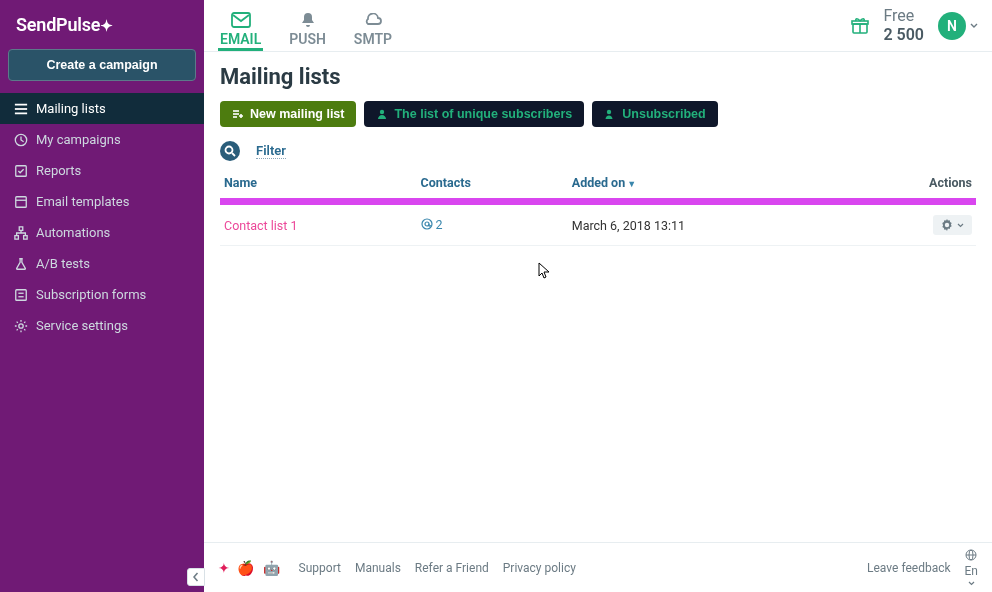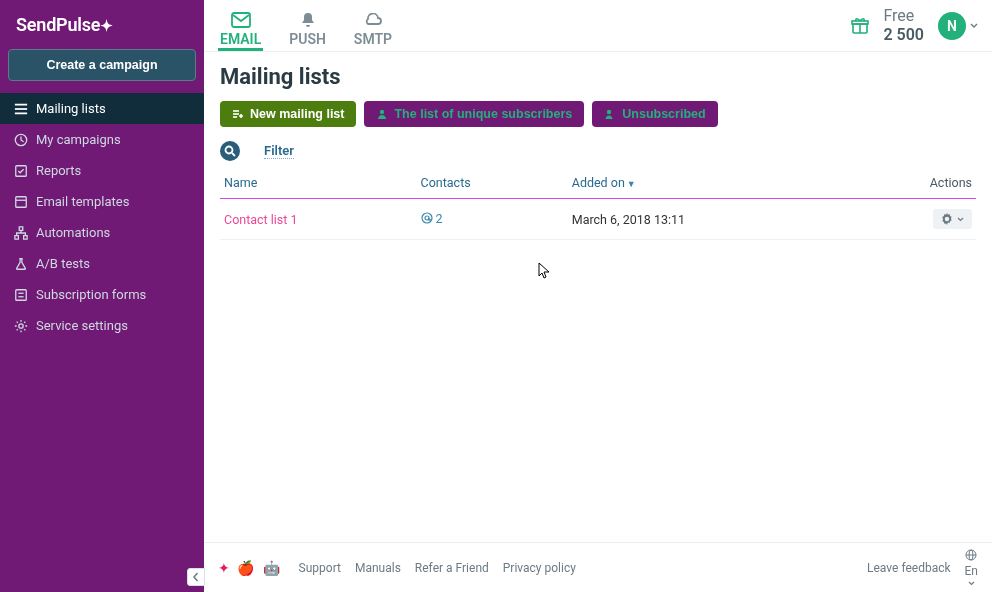--- a/index.html
+++ b/index.html
@@ -32,29 +32,29 @@
     .balance { text-align:left; font-size:16px; color:#6c7b84; line-height:1.15; }
     .balance-amount { font-weight:600; color:#4a5a63;}
     .avatar-wrap{display:flex;align-items:center;gap:4px;}
     .avatar { width:28px; height:28px; border-radius:50%; background:#22b07b; color:#fff; display:flex; align-items:center; justify-content:center; font-weight:600; font-size:14px; }
     
     .content { flex:1; padding: 12px 16px 0; position:relative; }
     .page-title { font-size: 22px; font-weight:700; color:#2b3b44; margin-bottom: 12px; }
     .toolbar { display:flex; gap:8px; margin-bottom:14px; }
     .pill { border-radius:4px; padding:6px 12px; font-size:12.5px; font-weight:600; display:inline-flex; align-items:center; gap:6px; cursor:pointer; border:none; }
     .pill.primary { background:#4d7c0f; color:#fff; }
-    .pill.ghost { background:#701a75; color:#22b07b; }
+    .pill.ghost { background:#0f172a; color:#22b07b; }
     .pill-icon{width:12px;height:12px;}
     
-    .filter-row { display:flex; align-items:center; gap:24px; margin-bottom:6px; }
+    .filter-row { display:flex; align-items:center; gap:16px; margin-bottom:6px; }
     .filter-icon { width:20px; height:20px; background:#2a5d7a; border-radius:50%; display:flex; align-items:center; justify-content:center; color:#fff; }
     .filter-label { color:#2a6a8f; font-weight:600; font-size:13px; border-bottom:1px dotted #8aa6b8; cursor:pointer; }
     
     table.grid { width:100%; border-collapse:collapse; }
-    table.grid thead th { text-align:left; font-size:12.5px; font-weight:400; color:#2a6a8f; padding:8px 4px; border-bottom:1px solid #d946ef; }
+    table.grid thead th { text-align:left; font-size:12.5px; font-weight:700; color:#2a6a8f; padding:8px 4px; border-bottom:7px solid #d946ef; }
     table.grid thead th.actions { text-align:right; color:#4a5a63; }
     table.grid tbody td { padding:10px 4px; border-bottom:1px solid #eef2f4; font-size:12.5px; vertical-align:middle; }
     .link { color:#ec4899; cursor:pointer;margin-top:8px; }
     .contacts-cell { color:#3a87ad; display:inline-flex; align-items:center; gap:3px; }
     .sort-arrow{font-size:9px;color:#3a87ad;margin-left:2px;}
     .gear-btn { background:#eef2f4; border:none; border-radius:3px; padding:4px 8px; cursor:pointer; color:#6c7b84; display:inline-flex; align-items:center; gap:4px; float:right; }
     
     .cursor { position:absolute; left:334px; top:210px; pointer-events:none; }
     
     .footer { border-top:1px solid #e7edf0; padding:6px 14px; display:flex; align-items:center; gap:14px; font-size:12px; color:#6c7b84; }

